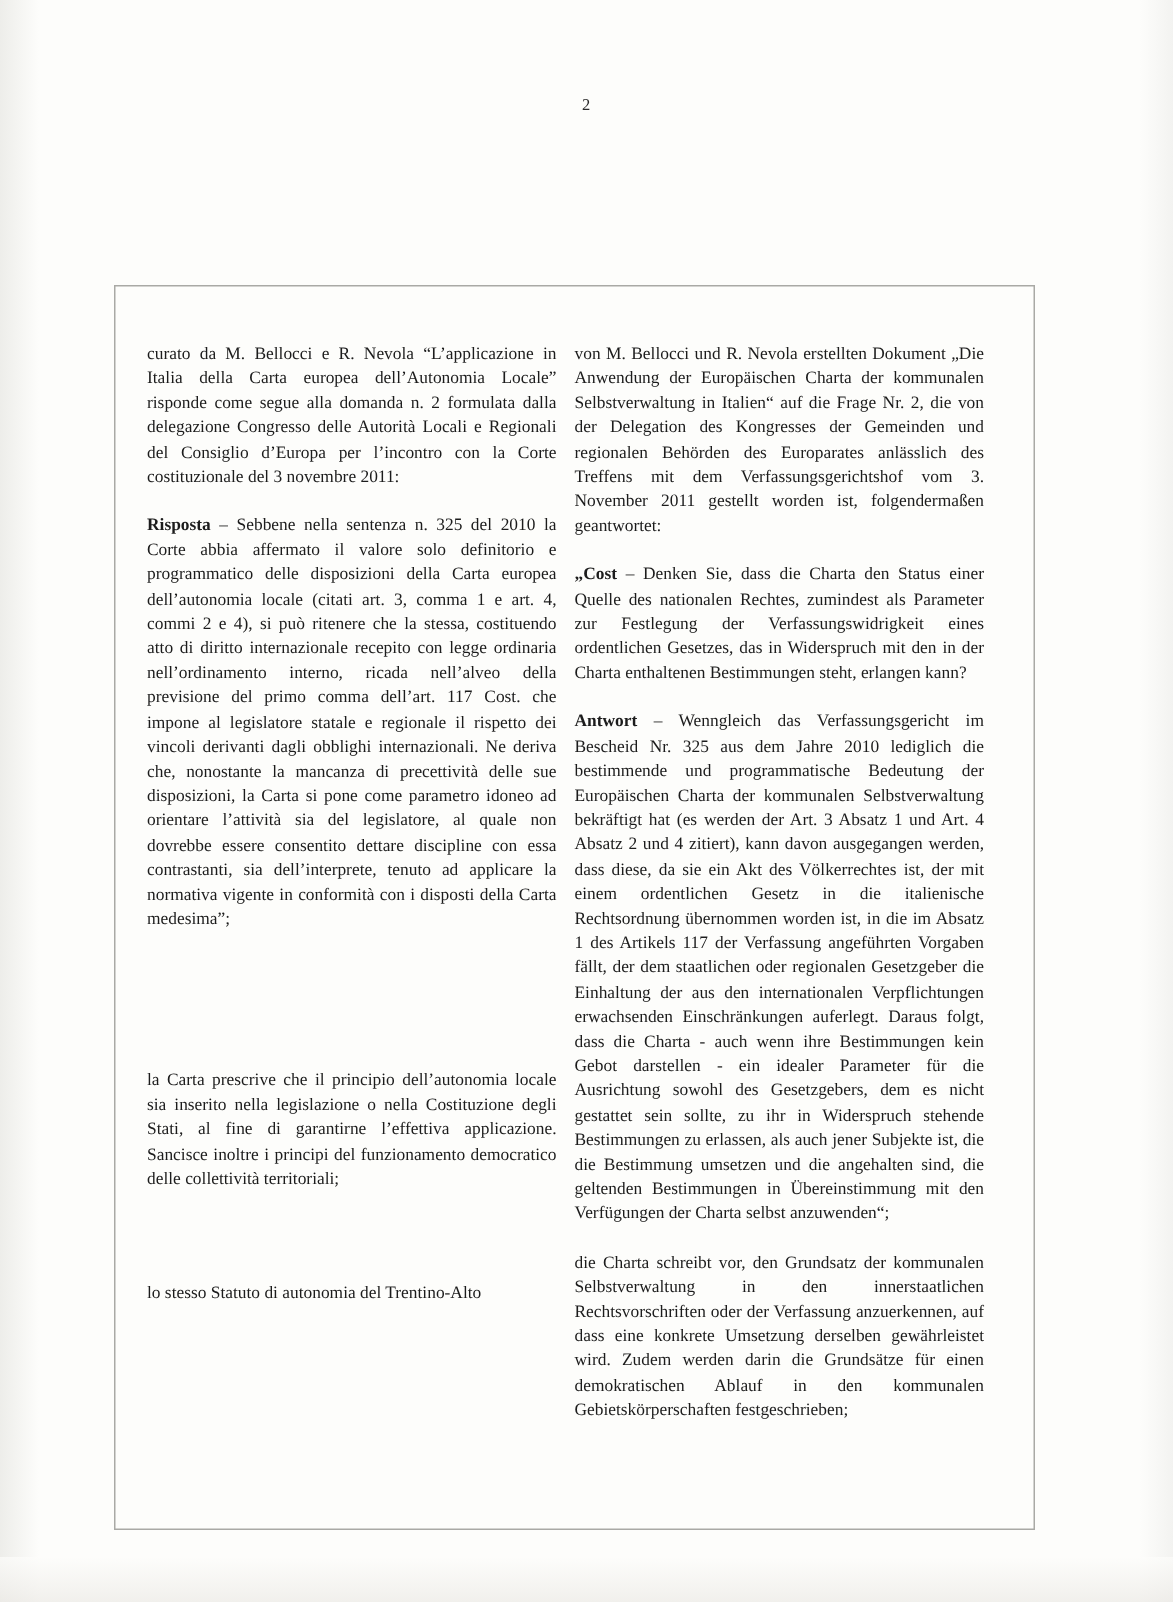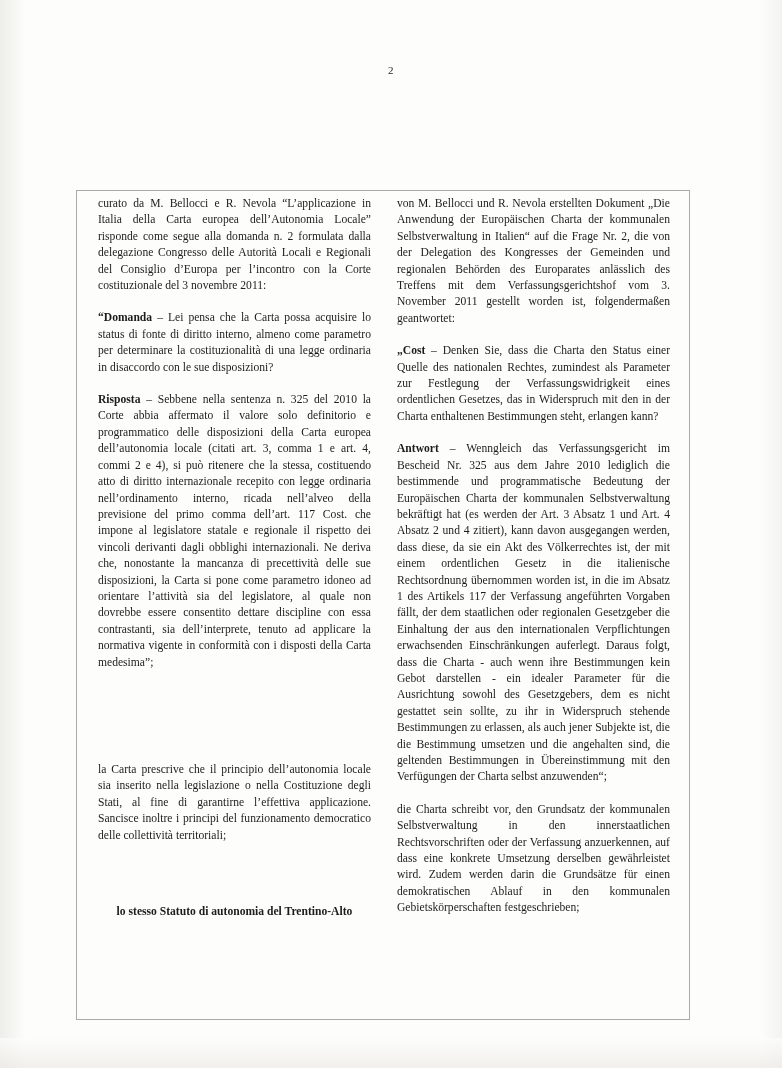--- a/index.html
+++ b/index.html
@@ -64,46 +64,45 @@
     width: 782px;
     text-align: center;
     font-size: 11px;
     letter-spacing: .5px;
     color: #2b2b2b;
   }
 
   .columns {
     position: absolute;
     left: 98px;
-    top: 196px;
+    top: 228px;
     width: 572px;
     display: flex;
-    gap: 26px;
+    gap: 12px;
   }
   .col {
     width: 273px;
   }
   .col p {
     margin: 0 0 13px 0;
     text-align: justify;
     font-size: 11.6px;
     line-height: 16.4px;
     hyphens: auto;
     color: #1c1c1c;
   }
   .col p.gap-before {
     margin-top: 16px;
   }
   .col p.big-gap-before {
     margin-top: 60px;
   }
   .col p.last-line {
     margin-bottom: 0;
-    text-align: center;
-    font-weight: bold;
+    text-align: left;
   }
   .lead {
     font-weight: bold;
   }
   .spacer-block {
     height: 18px;
   }
 </style>
 </head>
 <body>
@@ -115,21 +114,20 @@
   <div class="scan-edge-bottom"></div>
 
   <div class="page-number">2</div>
 
   <div class="text-frame"></div>
 
   <div class="columns">
 
     <div class="col">
       <p><span>curato da M. Bellocci e R. Nevola “L’applicazione in Italia della Carta europea dell’Autonomia Locale” risponde come segue alla domanda n. 2 formulata dalla delegazione Congresso delle Autorità Locali e Regionali del Consiglio d’Europa per l’incontro con la Corte costituzionale del 3 novembre 2011:</span></p>
-      <p class="gap-before"><span class="lead">“Domanda</span><span> – Lei pensa che la Carta possa acquisire lo status di fonte di diritto interno, almeno come parametro per determinare la costituzionalità di una legge ordinaria in disaccordo con le sue disposizioni?</span></p>
       <p class="gap-before"><span class="lead">Risposta</span><span> – Sebbene nella sentenza n. 325 del 2010 la Corte abbia affermato il valore solo definitorio e programmatico delle disposizioni della Carta europea dell’autonomia locale (citati art. 3, comma 1 e art. 4, commi 2 e 4), si può ritenere che la stessa, costituendo atto di diritto internazionale recepito con legge ordinaria nell’ordinamento interno, ricada nell’alveo della previsione del primo comma dell’art. 117 Cost. che impone al legislatore statale e regionale il rispetto dei vincoli derivanti dagli obblighi internazionali. Ne deriva che, nonostante la mancanza di precettività delle sue disposizioni, la Carta si pone come parametro idoneo ad orientare l’attività sia del legislatore, al quale non dovrebbe essere consentito dettare discipline con essa contrastanti, sia dell’interprete, tenuto ad applicare la normativa vigente in conformità con i disposti della Carta medesima”;</span></p>
       <div class="spacer-block"></div>
       <p class="big-gap-before"><span>la Carta prescrive che il principio dell’autonomia locale sia inserito nella legislazione o nella Costituzione degli Stati, al fine di garantirne l’effettiva applicazione. Sancisce inoltre i principi del funzionamento democratico delle collettività territoriali;</span></p>
       <p class="last-line big-gap-before"><span>lo stesso Statuto di autonomia del Trentino-Alto</span></p>
     </div>
 
     <div class="col">
       <p><span>von M. Bellocci und R. Nevola erstellten Dokument „Die Anwendung der Europäischen Charta der kommunalen Selbstverwaltung in Italien“ auf die Frage Nr. 2, die von der Delegation des Kongresses der Gemeinden und regionalen Behörden des Europarates anlässlich des Treffens mit dem Verfassungsgerichtshof vom 3. November 2011 gestellt worden ist, folgendermaßen geantwortet:</span></p>
       <p class="gap-before"><span class="lead">„Cost</span><span> – Denken Sie, dass die Charta den Status einer Quelle des nationalen Rechtes, zumindest als Parameter zur Festlegung der Verfassungswidrigkeit eines ordentlichen Gesetzes, das in Widerspruch mit den in der Charta enthaltenen Bestimmungen steht, erlangen kann?</span></p>
       <p class="gap-before"><span class="lead">Antwort</span><span> – Wenngleich das Verfassungsgericht im Bescheid Nr. 325 aus dem Jahre 2010 lediglich die bestimmende und programmatische Bedeutung der Europäischen Charta der kommunalen Selbstverwaltung bekräftigt hat (es werden der Art. 3 Absatz 1 und Art. 4 Absatz 2 und 4 zitiert), kann davon ausgegangen werden, dass diese, da sie ein Akt des Völkerrechtes ist, der mit einem ordentlichen Gesetz in die italienische Rechtsordnung übernommen worden ist, in die im Absatz 1 des Artikels 117 der Verfassung angeführten Vorgaben fällt, der dem staatlichen oder regionalen Gesetzgeber die Einhaltung der aus den internationalen Verpflichtungen erwachsenden Einschränkungen auferlegt. Daraus folgt, dass die Charta - auch wenn ihre Bestimmungen kein Gebot darstellen - ein idealer Parameter für die Ausrichtung sowohl des Gesetzgebers, dem es nicht gestattet sein sollte, zu ihr in Widerspruch stehende Bestimmungen zu erlassen, als auch jener Subjekte ist, die die Bestimmung umsetzen und die angehalten sind, die geltenden Bestimmungen in Übereinstimmung mit den Verfügungen der Charta selbst anzuwenden“;</span></p>

